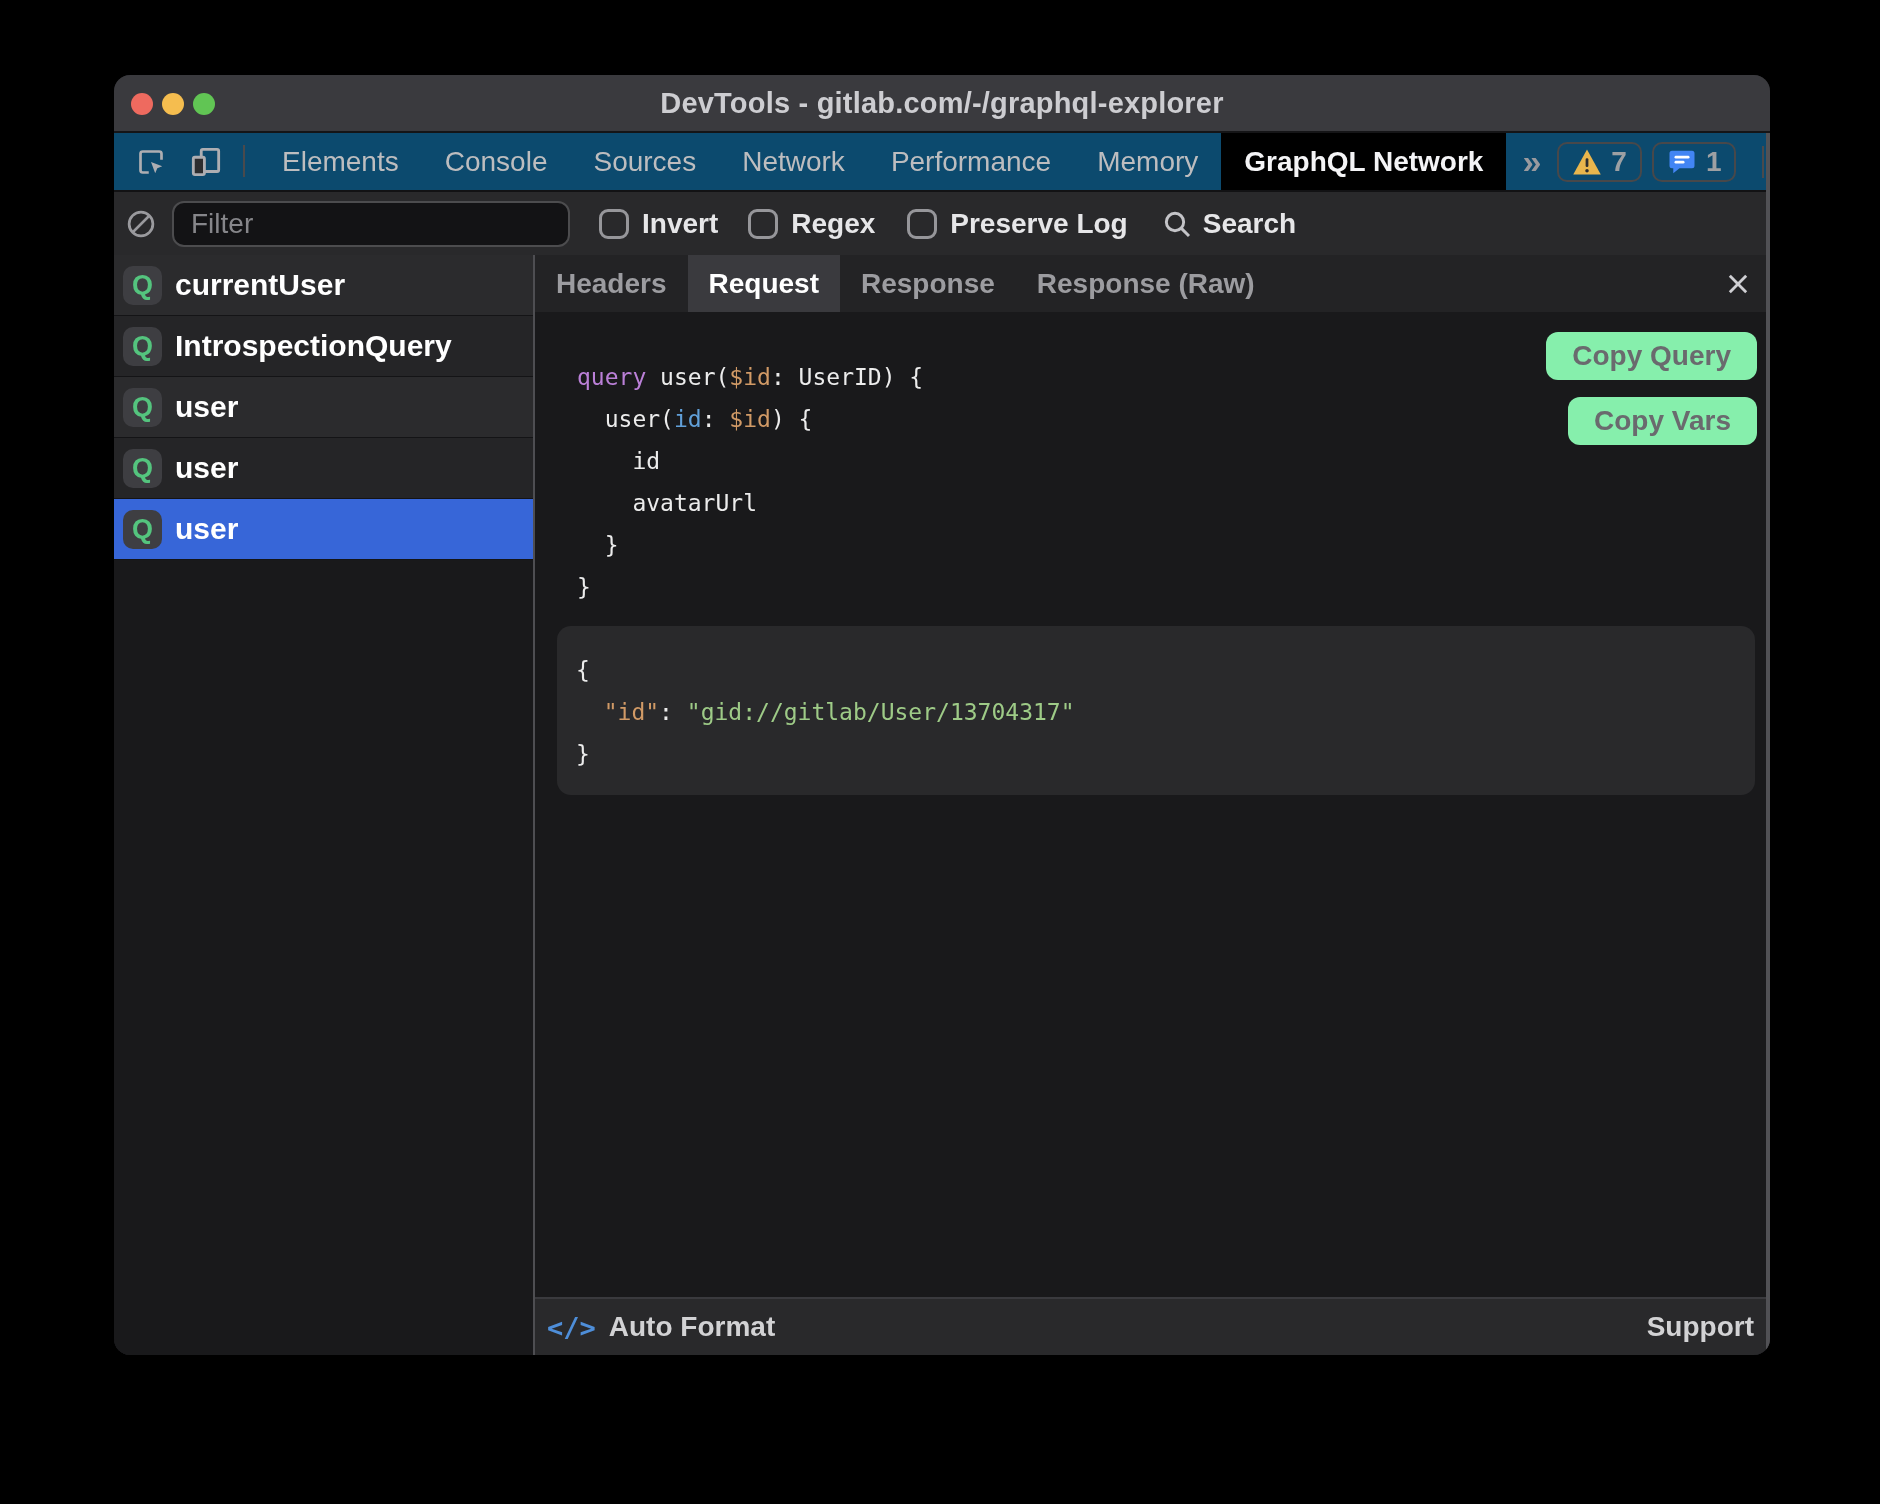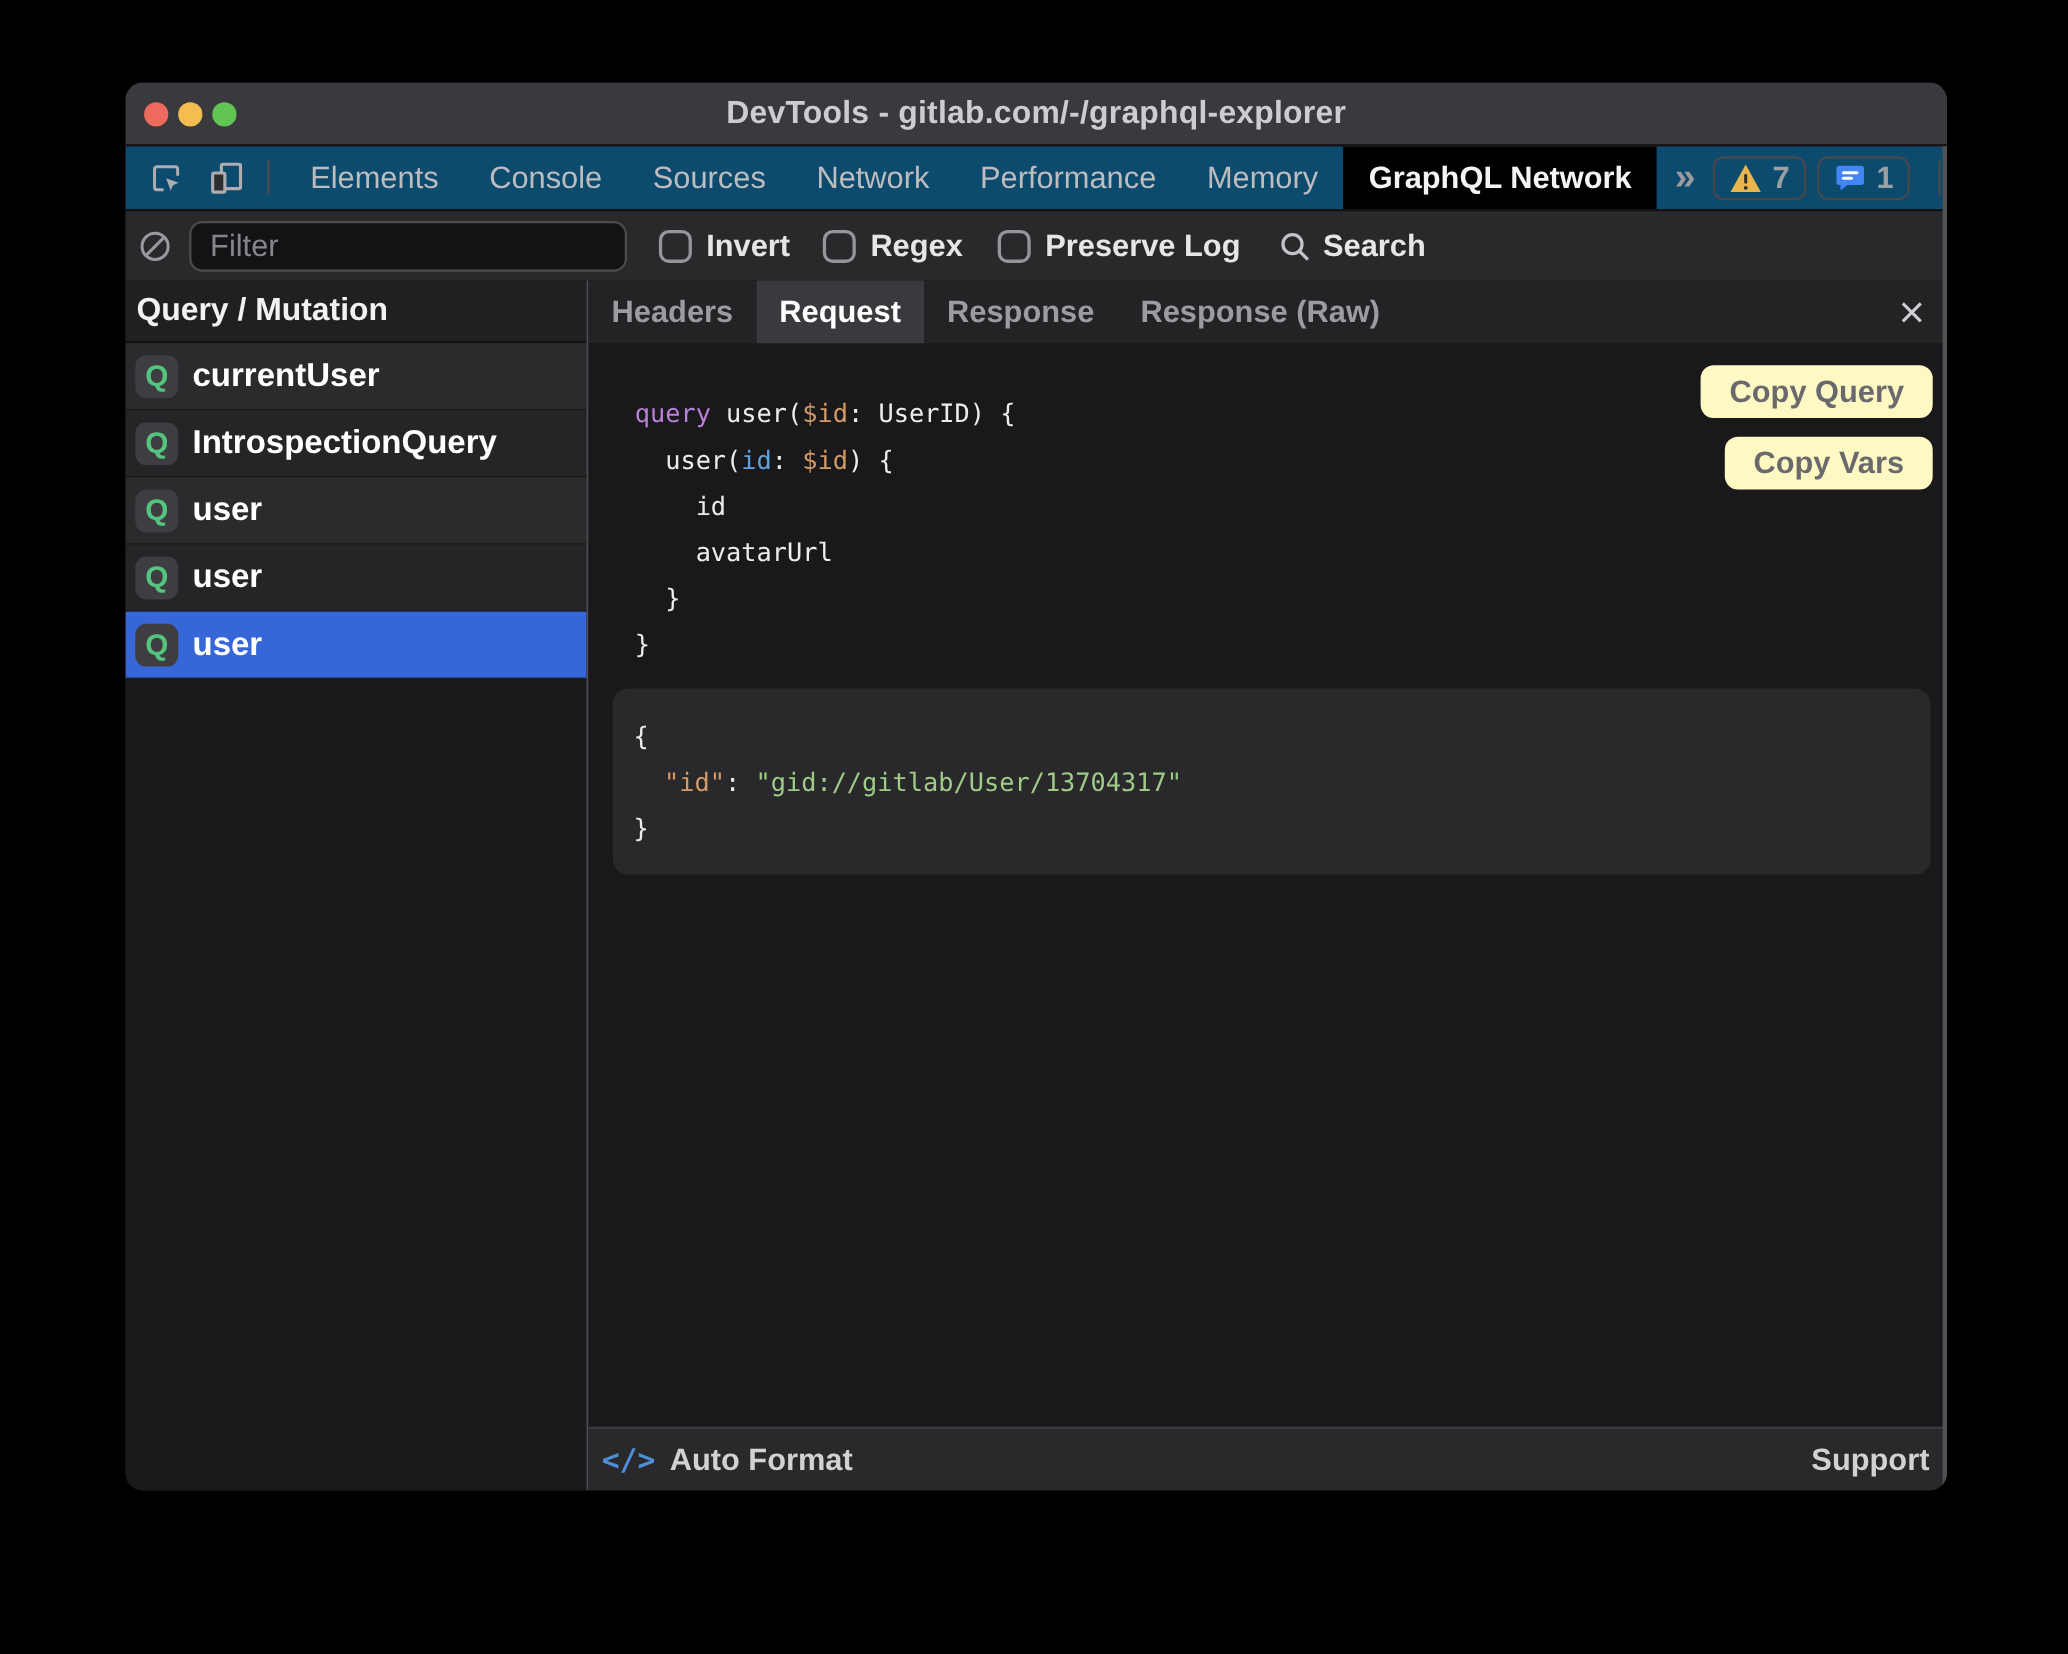--- a/index.html
+++ b/index.html
@@ -78,21 +78,21 @@
     display: flex; align-items: center; justify-content: center; }
 
   .detail-content { flex: 1; position: relative; overflow: hidden;
     font-family: "DejaVu Sans Mono", monospace; font-size: 23px; color: #ececec; }
   .code-query { padding: 44px 0 0 42px; }
   .code-line { height: 42px; line-height: 42px; white-space: pre; }
   .vars-box { margin: 18px 15px 0 22px; background: #29292b; border-radius: 14px;
     padding: 23px 20px 20px 19px; }
   .copy-btns { position: absolute; top: 20px; right: 13px; display: flex; flex-direction: column;
     align-items: flex-end; gap: 17px; }
-  .copy-btn { height: 48px; padding: 0 26px; background: #fef9c3; border: none; border-radius: 12px;
+  .copy-btn { height: 48px; padding: 0 26px; background: #86efac; border: none; border-radius: 12px;
     color: #6a6a6e; font-size: 28px; font-weight: 700; font-family: "Liberation Sans", sans-serif;
     display: flex; align-items: center; }
 
   .detail-footer { height: 58px; flex: none; background: #29292b; border-top: 2px solid #3a3a3e;
     display: flex; align-items: center; padding: 0 16px 0 12px; }
   .code-glyph { font-family: "DejaVu Sans Mono", monospace; font-size: 27px; font-weight: 700;
     color: #4e8ed9; margin-right: 13px; }
   .footer-label { font-size: 28px; font-weight: 700; color: #d2d2d4; }
   .footer-right { margin-left: auto; }
 
@@ -185,21 +185,20 @@
         <circle cx="10.5" cy="10.5" r="6.5"></circle>
         <line x1="15.3" y1="15.3" x2="21" y2="21"></line>
       </svg>
       <span class="chk-label">Search</span>
     </div>
   </div>
 
   <div class="main">
 
     <div class="sidebar">
-      <div class="sidebar-header">Query / Mutation</div>
 
       <div class="q-row odd">
         <span class="q-badge">Q</span>
         <span>currentUser</span>
       </div>
       <div class="q-row even">
         <span class="q-badge">Q</span>
         <span>IntrospectionQuery</span>
       </div>
       <div class="q-row odd">

